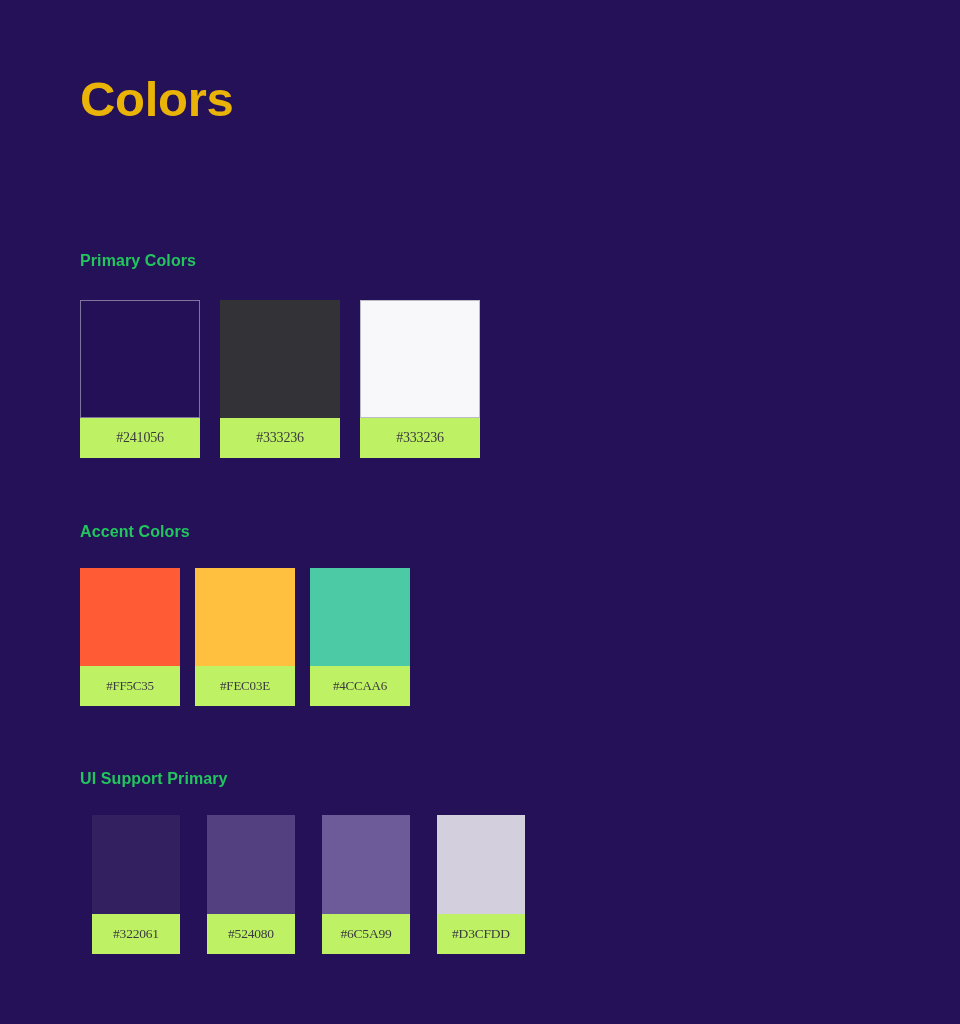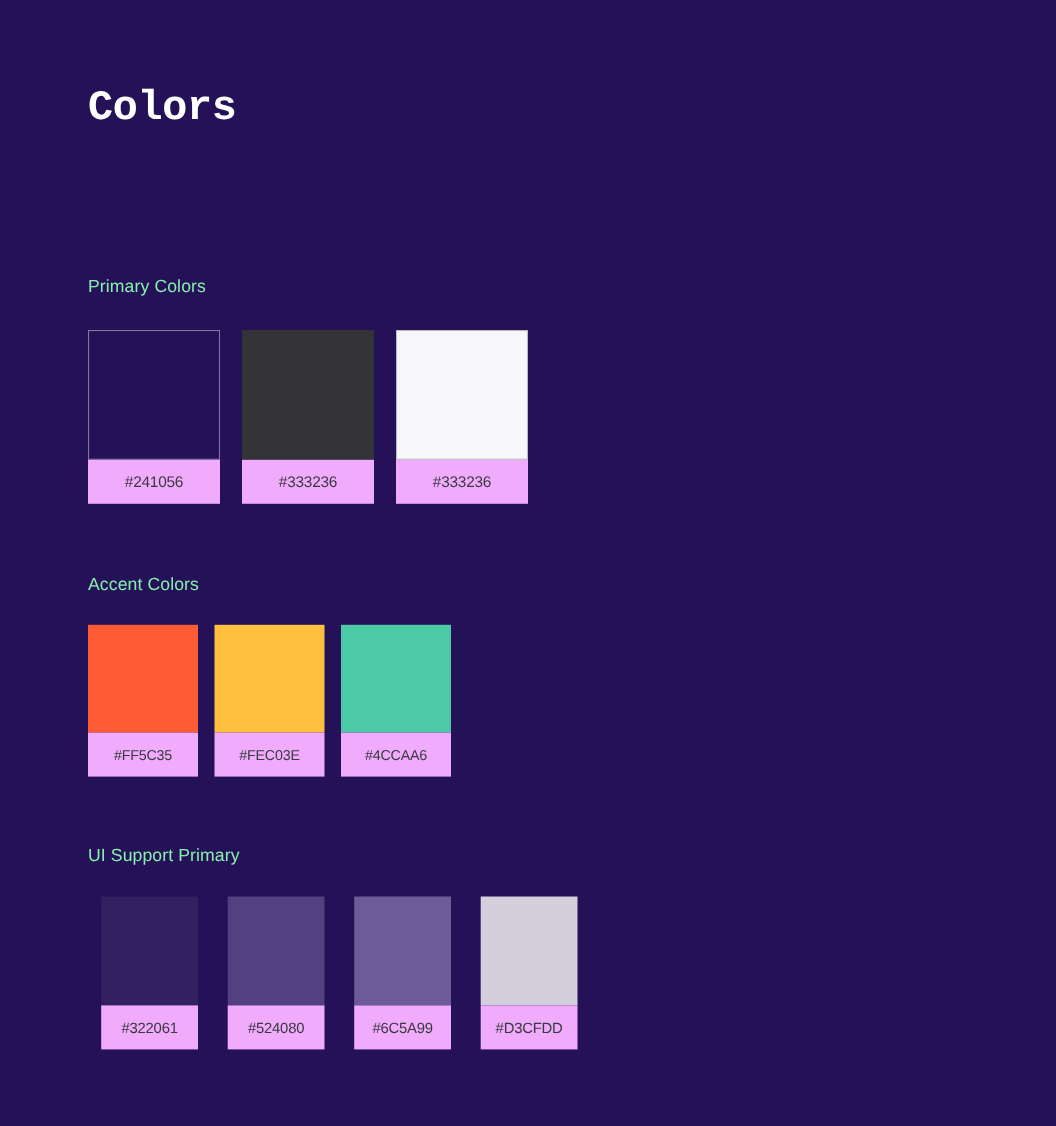--- a/index.html
+++ b/index.html
@@ -25,26 +25,25 @@
 
   
   .header {
     position: absolute;
     left: 80px;
     top: 76px;
     width: 800px;
   }
 
   .page-title {
-    font-size: 38px;
+    font-size: 49px;
     line-height: 46px;
     font-weight: 700;
-    color: #ffffff;
+    color: #eab308;
     letter-spacing: -0.3px;
-    font-family: Liberation Mono, monospace;
   }
 
   .page-subtitle {
     margin-top: 11px;
     font-size: 15px;
     line-height: 21px;
     font-weight: 400;
     color: #d8d2e6;
     letter-spacing: 0.05px;
   }
@@ -55,22 +54,22 @@
     left: 80px;
   }
 
   .section-primary { top: 250px; }
   .section-accent  { top: 521px; }
   .section-support { top: 768px; }
 
   .section-title {
     font-size: 16px;
     line-height: 21px;
-    font-weight: 400;
-    color: #86efac;
+    font-weight: 700;
+    color: #22c55e;
     letter-spacing: 0.1px;
   }
 
   .swatch-row {
     display: flex;
     align-items: flex-start;
   }
 
   .section-primary .swatch-row { margin-top: 29px; }
   .section-accent  .swatch-row { margin-top: 26px; }
@@ -82,23 +81,23 @@
     flex-direction: column;
   }
 
   .swatch-chip {
     width: 100%;
     display: block;
   }
 
   .swatch-label {
     width: 100%;
-    background: #f0abfc;
+    background: #bef264;
     color: #3a3a3e;
-    font-family: Liberation Sans, sans-serif;
+    font-family: Liberation Serif, serif;
     display: flex;
     align-items: center;
     justify-content: center;
     letter-spacing: -0.2px;
     white-space: nowrap;
   }
 
   
   .section-primary .swatch { width: 120px; margin-right: 20px; }
   .section-primary .swatch:last-child { margin-right: 0; }

